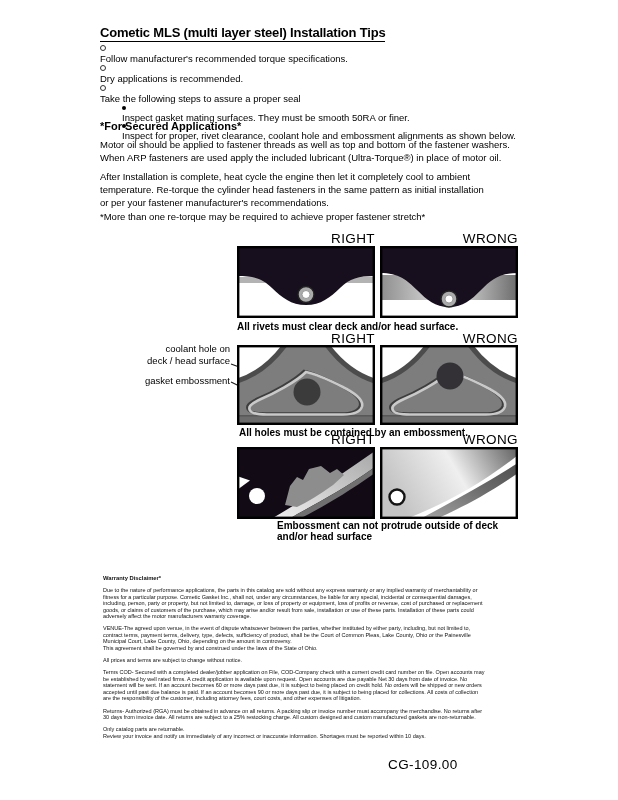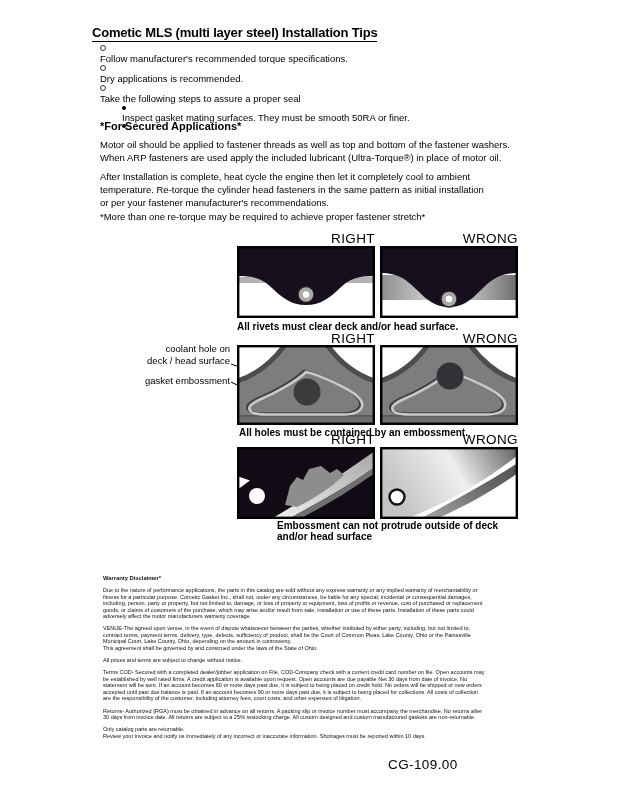--- a/index.html
+++ b/index.html
@@ -1,20 +1,20 @@
 <!DOCTYPE html>
 <html><head>
 <meta charset="utf-8">
 <style>
   html,body{margin:0;padding:0;background:#e8e8e8;}
   .page{position:relative;width:618px;height:800px;background:#ffffff;margin:0 auto;
         font-family:"Liberation Sans", sans-serif;color:#000;overflow:hidden;}
   .abs{position:absolute;}
 
-  .title{left:92px;top:25px;font-size:13px;font-weight:bold;letter-spacing:-0.2px;
+  .title{left:100px;top:25px;font-size:13px;font-weight:bold;letter-spacing:-0.2px;
          border-bottom:1.6px solid #000;padding-bottom:1px;white-space:nowrap;}
 
   .bullets{left:100px;top:46px;width:470px;font-size:9.5px;line-height:14.2px;}
   .b-row{display:flex;align-items:baseline;white-space:nowrap;flex-direction:column;}
   .b-row.sub{padding-left:22px;}
   .o-dot{flex:0 0 auto;width:4px;height:4px;border:1px solid #333;border-radius:50%;
          margin-right:4px;position:relative;top:-1px;}
   .f-dot{flex:0 0 auto;width:4px;height:4px;background:#000;border-radius:50%;
          margin-right:4px;position:relative;top:-1px;}
 
@@ -59,20 +59,21 @@
     <div class="b-row">
       <span class="o-dot"></span>
       <span>Take the following steps to assure a proper seal</span>
     </div>
     <div class="b-row sub">
       <span class="f-dot"></span>
       <span>Inspect gasket mating surfaces.  They must be smooth 50RA or finer.</span>
     </div>
     <div class="b-row sub">
       <span class="f-dot"></span>
+      <span>Inspect for proper, rivet clearance, coolant hole and embossment alignments as shown below.</span>
     </div>
   </div>
 
   <div class="abs diesel-h">*For Secured Applications*</div>
   <div class="abs para p1">Motor oil should be applied to fastener threads as well as top and bottom of the fastener washers.
 When ARP fasteners are used apply the included lubricant (Ultra-Torque®) in place of motor oil.</div>
   <div class="abs para p2">After Installation is complete, heat cycle the engine then let it completely cool to ambient
 temperature. Re-torque the cylinder head fasteners in the same pattern as initial installation
 or per your fastener manufacturer's recommendations.</div>
   <div class="abs para note">*More than one re-torque may be required to achieve proper fastener stretch*</div>

